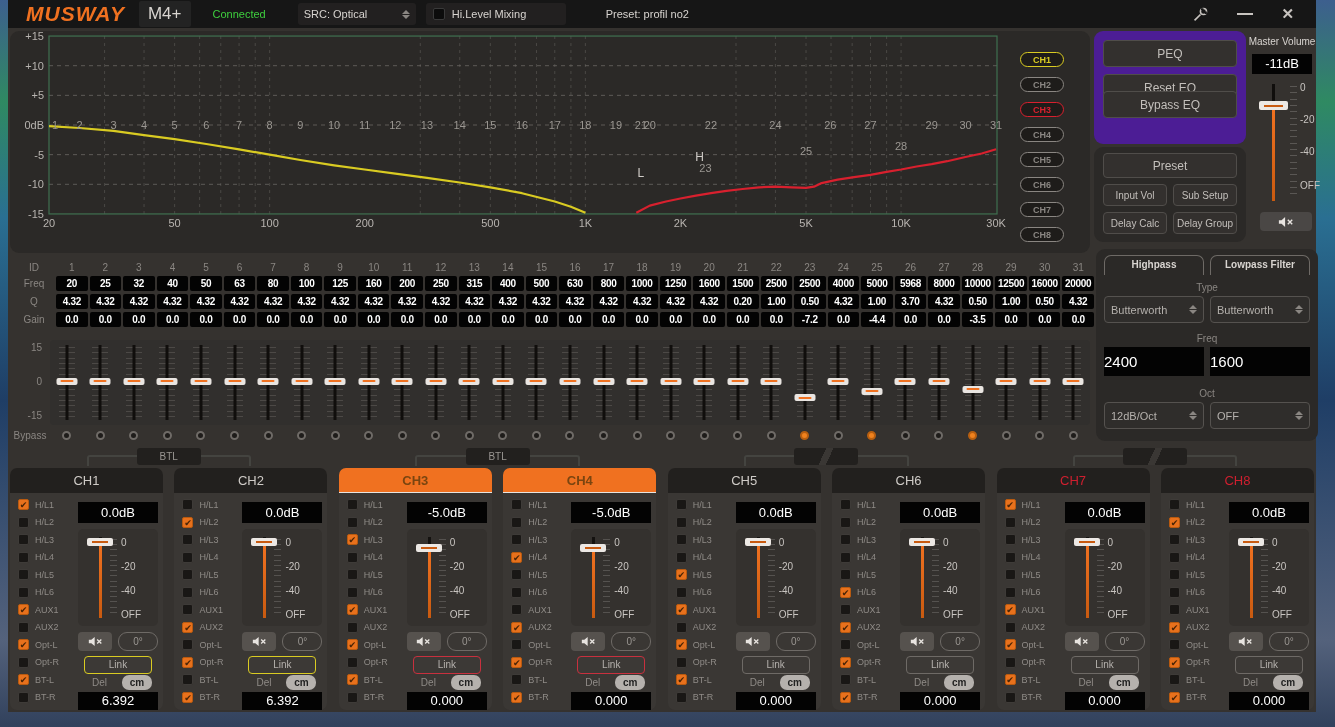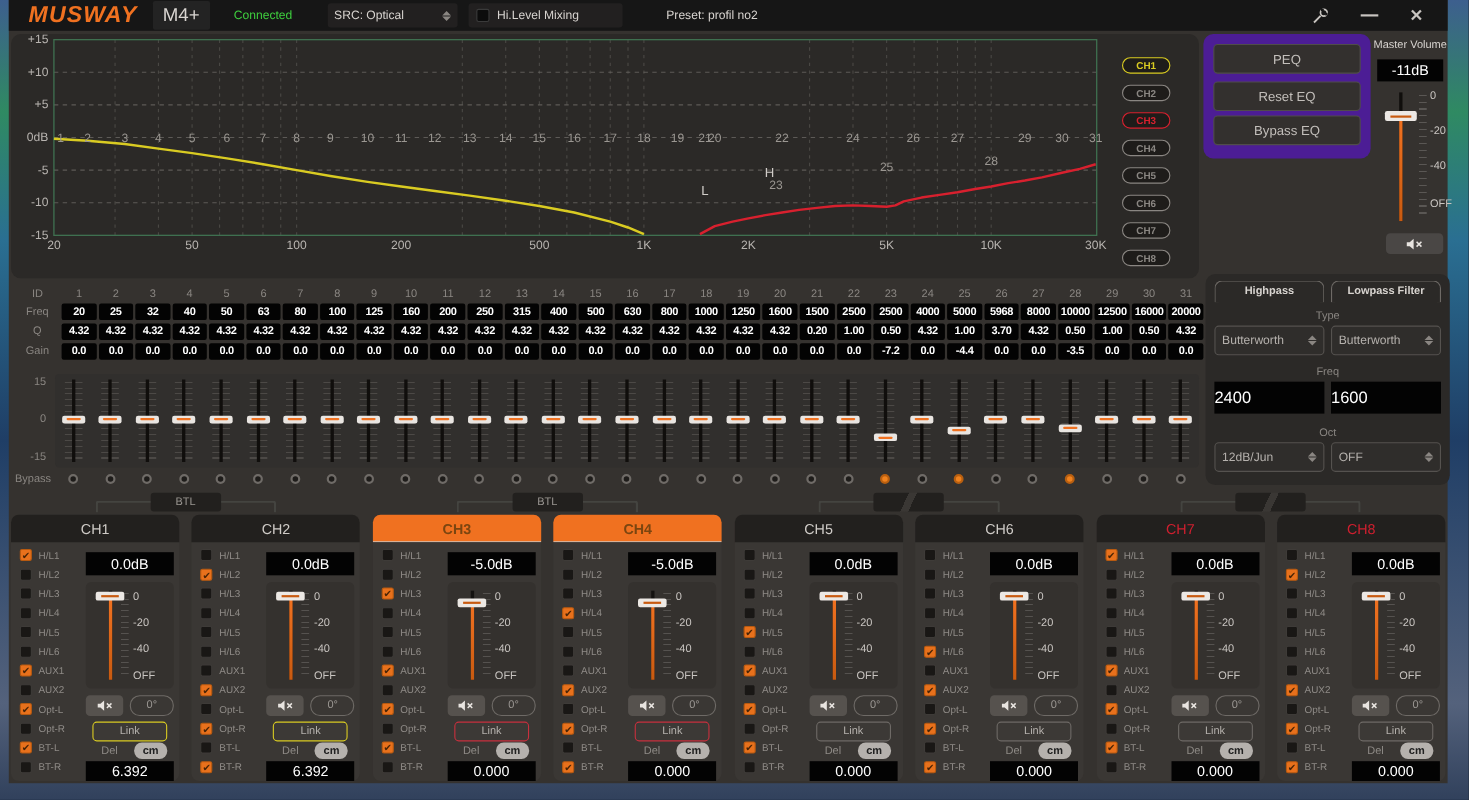--- a/index.html
+++ b/index.html
@@ -1254,21 +1254,28 @@
         <div class="link-btn" style="border-color: rgb(110, 106, 102);">Link</div>
         <div class="del-lab">Del</div>
         <div class="cm-btn">cm</div>
         <div class="delay-disp">0.000</div>
       </div>
     </div>
 
   <div class="panelA">
     <div class="rbtn" style="left:9px;top:9px;width:134px;height:27px">PEQ</div>
     <div class="rbtn" style="left:9px;top:43px;width:134px;height:27px">Reset EQ</div>
-    <div class="rbtn" style="left:9px;top:74px;width:134px;height:27px">Bypass EQ</div>
+    <div class="rbtn" style="left:9px;top:60px;width:134px;height:27px">Bypass EQ</div>
+  </div>
+  <div class="panelB">
+    <div class="rbtn" style="left:9px;top:6px;width:134px;height:25px">Preset</div>
+    <div class="rbtn sm" style="left:9px;top:37px;width:64px;height:22px">Input Vol</div>
+    <div class="rbtn sm" style="left:79px;top:37px;width:64px;height:22px">Sub Setup</div>
+    <div class="rbtn sm" style="left:9px;top:65px;width:64px;height:22px">Delay Calc</div>
+    <div class="rbtn sm" style="left:79px;top:65px;width:64px;height:22px">Delay Group</div>
   </div>
 
   <div class="master">
     <div class="mv-lab">Master Volume</div>
     <div class="mv-val">-11dB</div>
     <div class="mv-slider">
       <div class="mv-track"></div>
       <div class="mv-fill" id="mvFill" style="top: 29.6px;"></div>
       <div class="mv-ticks"></div>
       <div class="mv-scale" id="mvScale">
@@ -1303,21 +1310,21 @@
       <span class="spin" style="margin-left:auto">
           <i class="up"></i>
           <i class="dn"></i>
         </span>
     </div>
     <div class="xsec-lab" style="top:84px">Freq</div>
     <div class="xfreq" style="left:8px;top:98px">2400</div>
     <div class="xfreq" style="left:114px;top:98px">1600</div>
     <div class="xsec-lab" style="top:139px">Oct</div>
     <div class="xdd" style="left:8px;top:153px">
-      <span>12dB/Jun</span>
+      <span>12dB/Oct</span>
       <span class="spin" style="margin-left:auto">
           <i class="up"></i>
           <i class="dn"></i>
         </span>
     </div>
     <div class="xdd" style="left:114px;top:153px">
       <span>OFF</span>
       <span class="spin" style="margin-left:auto">
           <i class="up"></i>
           <i class="dn"></i>

